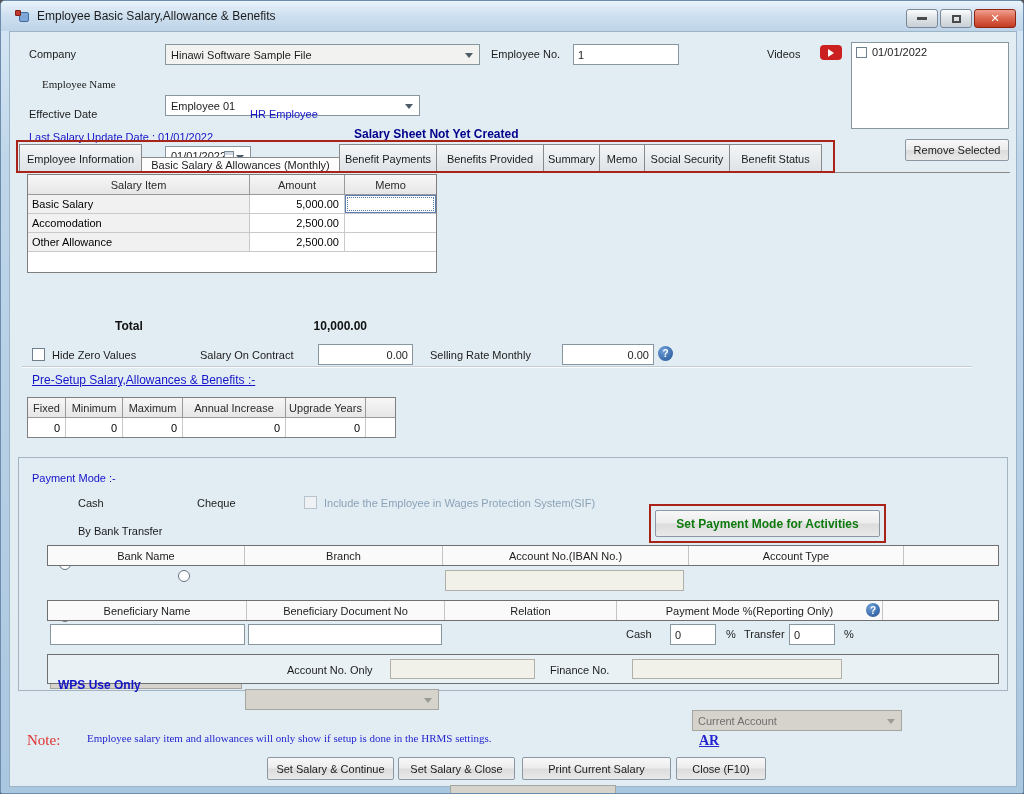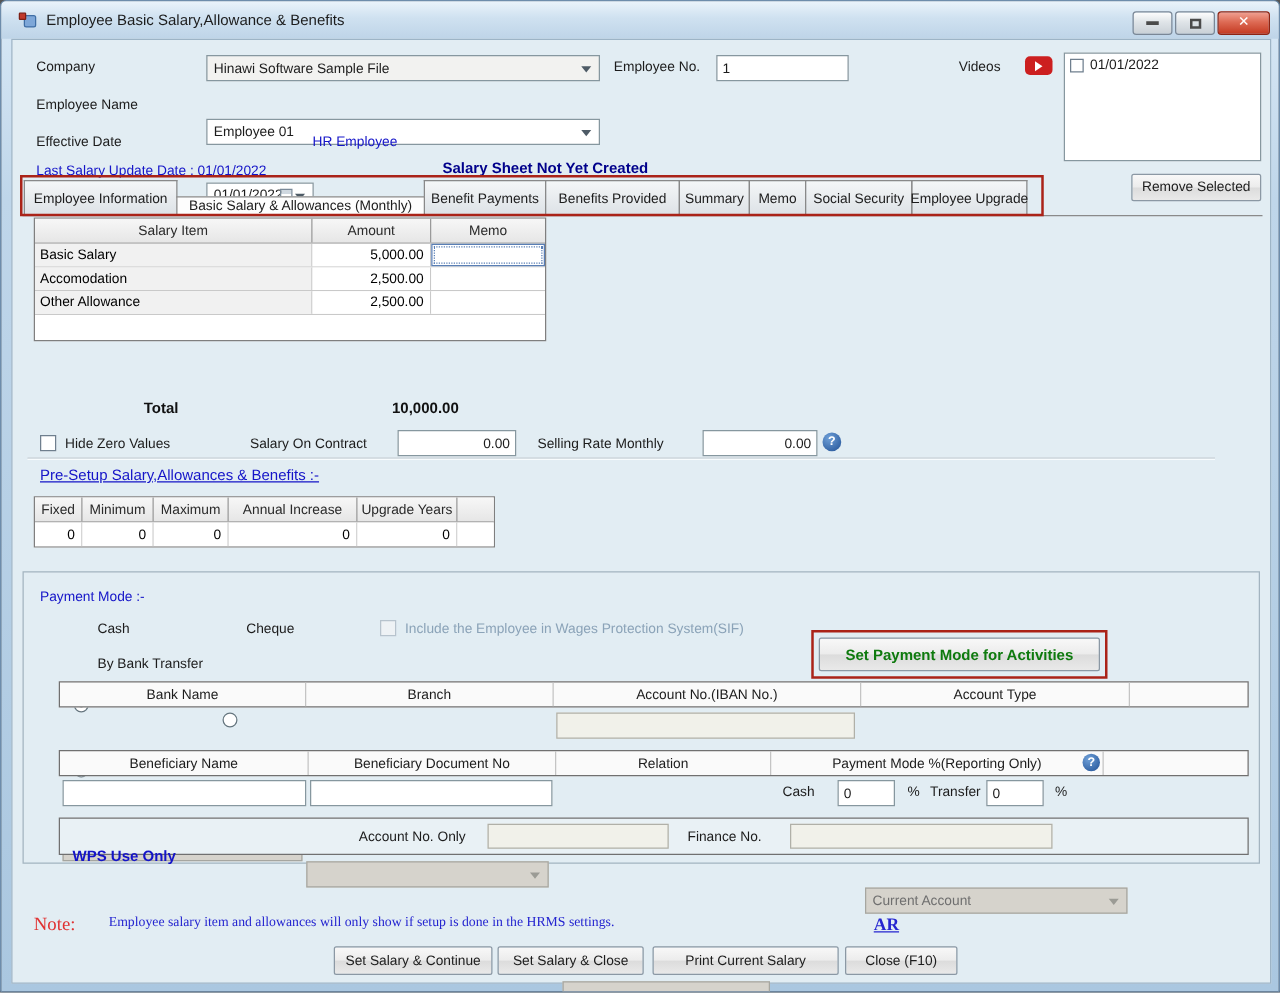--- a/index.html
+++ b/index.html
@@ -104,22 +104,22 @@
       </div>
 
     <div class="abs listbox" style="left:841px;top:10px;width:158px;height:87px;">
       <div style="display:flex;align-items:center;gap:5px;padding:3px 4px;">
         <div class="cb" style="width:11px;height:11px;"></div>
         <div class="lbl">01/01/2022</div>
       </div>
     </div>
     <button class="abs btn" style="left:895px;top:107px;width:104px;height:22px;">Remove Selected</button>
 
-    <div class="abs lbl" style="left:19px;top:46px;">Employee Name</div>
-    <div class="abs combo" style="left:155px;top:42px;width:315px;">
+    <div class="abs lbl" style="left:32px;top:46px;font-family:Liberation Serif, serif;">Employee Name</div>
+    <div class="abs combo" style="left:155px;top:42px;width:255px;">
       <span>Employee 01</span>
         <span class="arr"></span>
     </div>
 
     <div class="abs lbl" style="left:19px;top:76px;">Effective Date</div>
     <div class="abs combo" style="left:155px;top:72px;width:86px;height:20px;padding-right:30px;">
       <span style="font-size:11px;">01/01/2022</span>
       <span class="abs" style="right:16px;top:4px;width:10px;height:11px;border:1px solid #7a8a99;background:linear-gradient(180deg,#cfd8e0 3px,#fff 3px);"></span>
       <span class="arr"></span>
     </div>
@@ -130,21 +130,21 @@
 
     <div class="annot" style="left:6px;top:108px;width:819px;height:33px;"></div>
     <div class="abs" style="left:9px;top:112px;display:flex;align-items:flex-end;z-index:2;">
       <div class="tab" style="width:123px;">Employee Information</div>
       <div class="tab active" style="width:199px;">Basic Salary &amp; Allowances (Monthly)</div>
       <div class="tab" style="width:98px;">Benefit Payments</div>
       <div class="tab" style="width:108px;">Benefits Provided</div>
       <div class="tab" style="width:57px;">Summary</div>
       <div class="tab" style="width:46px;">Memo</div>
       <div class="tab" style="width:86px;">Social Security</div>
-      <div class="tab" style="width:93px;">Employee Upgrade</div>
+      <div class="tab" style="width:93px;">Benefit Status</div>
     </div>
     <div class="abs" style="left:8px;top:140px;width:992px;border-top:1px solid #8a8a8a;"></div>
 
     <div class="grid" style="left:17px;top:142px;width:410px;height:99px;">
       <div class="gh" style="height:20px;">
         <div style="width:222px;">Salary Item</div>
         <div style="width:95px;">Amount</div>
         <div style="flex:1;">Memo</div>
       </div>
       <div class="grow" style="height:19px;">

